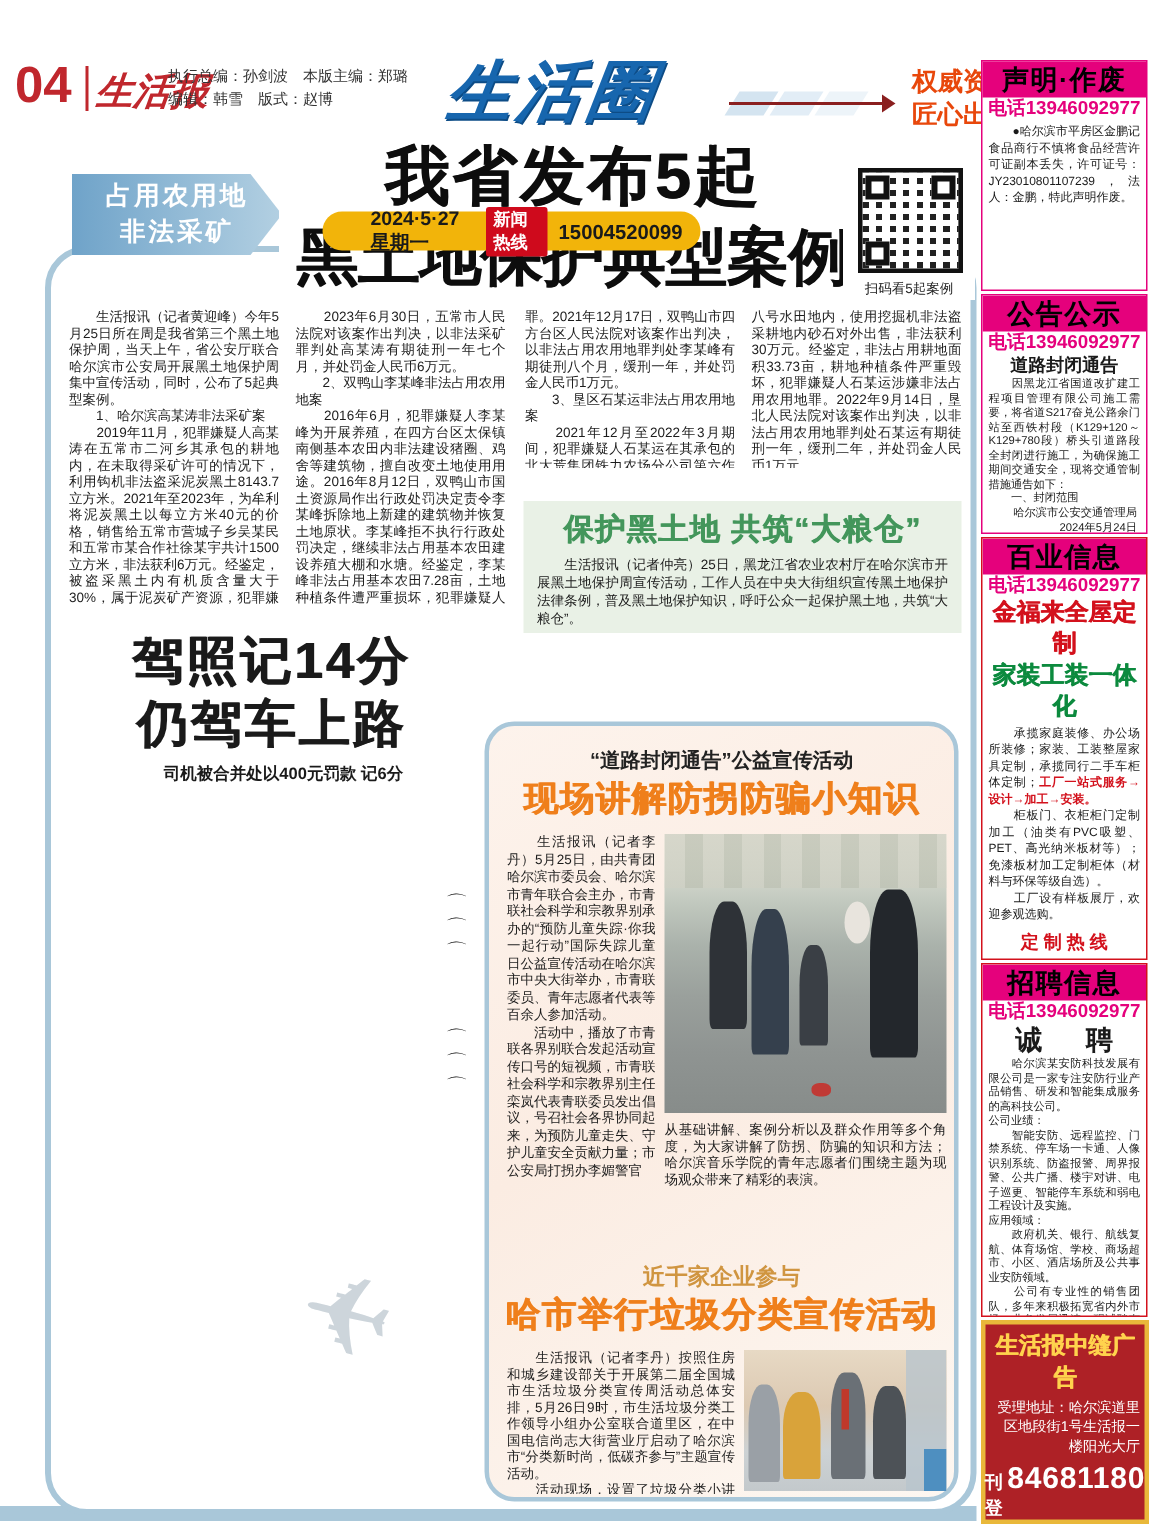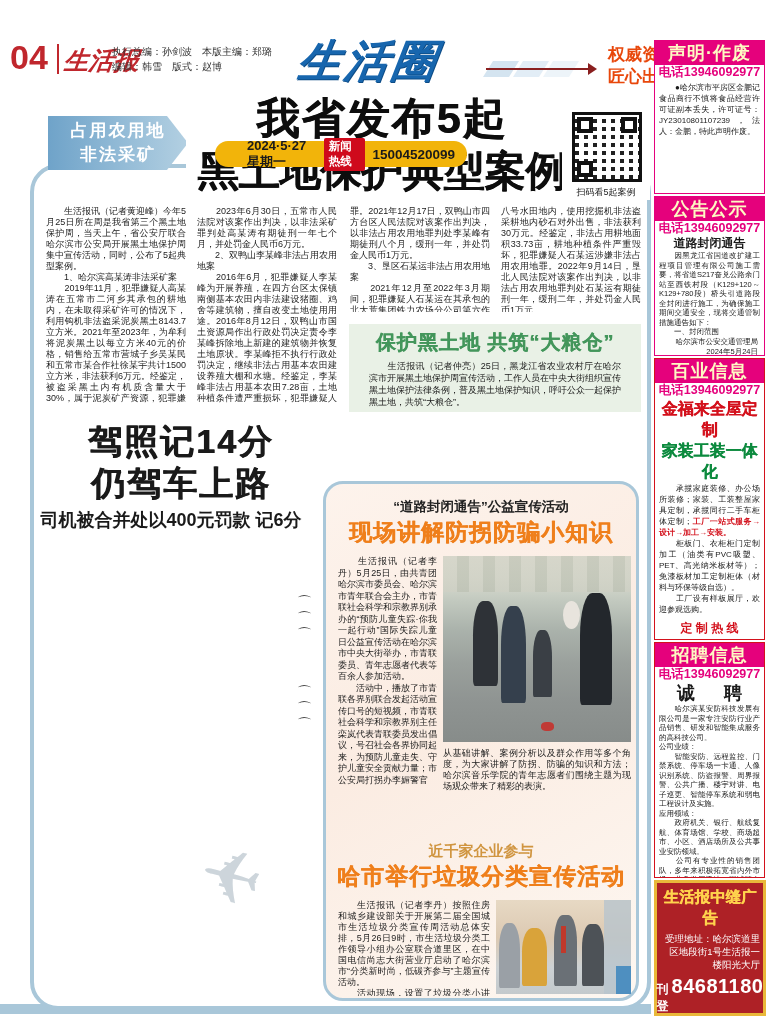--- a/index.html
+++ b/index.html
@@ -34,45 +34,45 @@
   .mainhl{left:186px;top:92px;width:392px;z-index:3;background:#fff;text-align:center;font-weight:900;color:#0d0d0d;}
   .mainhl .l1{font-size:43px;line-height:53px;letter-spacing:2px;text-shadow:0.7px 0 currentColor;}
   .mainhl .l2{font-size:41px;line-height:52px;text-shadow:0.7px 0 currentColor;}
   .qrwrap{left:562px;top:106px;width:88px;height:94px;background:#fff;z-index:3;}
   .qr{position:absolute;left:10px;top:6px;width:70px;height:70px;border:3px solid #111;box-sizing:border-box;
       background:repeating-linear-gradient(0deg,#111 0 4px,#fff 4px 8px),repeating-linear-gradient(90deg,#111 0 4px,#fff 4px 9px);
       background-blend-mode:screen;}
   .finder{position:absolute;width:16px;height:16px;border:4px solid #111;background:#fff;box-sizing:border-box;}
   .qrcap{position:absolute;left:0;top:80px;width:88px;font-size:9px;text-align:center;color:#222;}
   
-  .greenbox{left:349px;top:324px;width:292px;height:88px;background:#e9f1e6;padding:5px 20px;box-sizing:border-box;z-index:2;}
+  .greenbox{left:349px;top:334px;width:292px;height:88px;background:#e9f1e6;padding:5px 9px;box-sizing:border-box;z-index:2;}
   .greenbox .t{font-size:20px;font-weight:900;color:#43965b;text-align:center;letter-spacing:1px;text-shadow:0.5px 0 currentColor;}
   .greenbox .b{font-size:9px;line-height:12px;margin-top:4px;}
   
   .lichl{left:48px;top:420px;width:266px;text-align:center;font-weight:900;font-size:34px;line-height:42px;
          letter-spacing:2px;text-shadow:0.7px 0 currentColor;z-index:2;}
-  .lisub{left:28px;top:508px;width:286px;text-align:center;font-size:18px;font-weight:700;z-index:2;}
+  .lisub{left:46px;top:508px;width:286px;text-align:center;font-size:11px;font-weight:700;z-index:2;}
   .flkick{left:40px;top:816px;font-size:15px;font-weight:700;}
   .flhl{left:40px;top:835px;width:290px;font-weight:900;font-size:24px;line-height:31px;text-shadow:0.5px 0 currentColor;}
   .plane{left:200px;top:834px;font-size:74px;color:#cdd5db;transform:scaleX(-1) rotate(-14deg);z-index:1;}
   
   .midbox{left:323px;top:481px;width:316px;height:520px;border:3px solid #a9c7d9;border-radius:20px;box-sizing:border-box;
           background:linear-gradient(150deg,#fdf3ec 0%,#fbece2 45%,#fdf7f1 100%);z-index:2;}
   .midbox .kA{position:absolute;top:14px;width:100%;text-align:center;font-size:13.5px;font-weight:600;color:#222;}
   .midbox .hA{position:absolute;top:33px;width:100%;text-align:center;font-size:23px;font-weight:900;color:#ef7f1b;
               letter-spacing:1px;text-shadow:0.6px 0 currentColor;}
   .midbox .kB{position:absolute;top:358px;width:100%;text-align:center;font-size:15px;font-weight:700;color:#d09540;}
   .midbox .hB{position:absolute;top:377px;width:100%;text-align:center;font-size:23px;font-weight:900;color:#ef7f1b;
               letter-spacing:1px;text-shadow:0.6px 0 currentColor;}
   .photo{position:absolute;overflow:hidden;}
   .blob{position:absolute;}
   .arc{position:absolute;left:297px;font-size:15px;color:#111;transform:scaleY(.8);z-index:2;}
   
   .sb{left:654px;width:111px;box-sizing:border-box;background:#fff;}
-  .sbhead{height:24px;background:#e5017c;color:#fef9c3;font-size:18px;font-weight:900;text-align:center;
+  .sbhead{height:24px;background:#e5017c;color:#000000;font-size:18px;font-weight:900;text-align:center;
           line-height:24px;letter-spacing:1px;}
   .sbphone{color:#e5017c;font-weight:900;font-size:12.5px;text-align:center;line-height:15px;}
   .tiny8{font-size:8px;line-height:11px;padding:2px 4px;}
   .tiny7{font-size:7.5px;line-height:9.5px;padding:0 4px;}
   .redbig{font-size:16px;font-weight:900;color:#d3111c;text-align:center;line-height:21px;text-shadow:0.5px 0 currentColor;}
   .greenbig{font-size:16px;font-weight:700;color:#0c8a3e;text-align:center;line-height:21px;text-shadow:0.5px 0 currentColor;}
   .hotline-label{color:#d3111c;font-size:12px;font-weight:900;text-align:center;margin-top:3px;}
   .hotline-num{color:#d3111c;font-size:17px;font-weight:900;text-align:center;line-height:21px;}
   .chengpin{font-size:18px;font-weight:900;text-align:center;letter-spacing:12px;padding-left:12px;line-height:22px;}
   .jobsec{font-size:7.5px;line-height:9.5px;padding:0 4px;}

